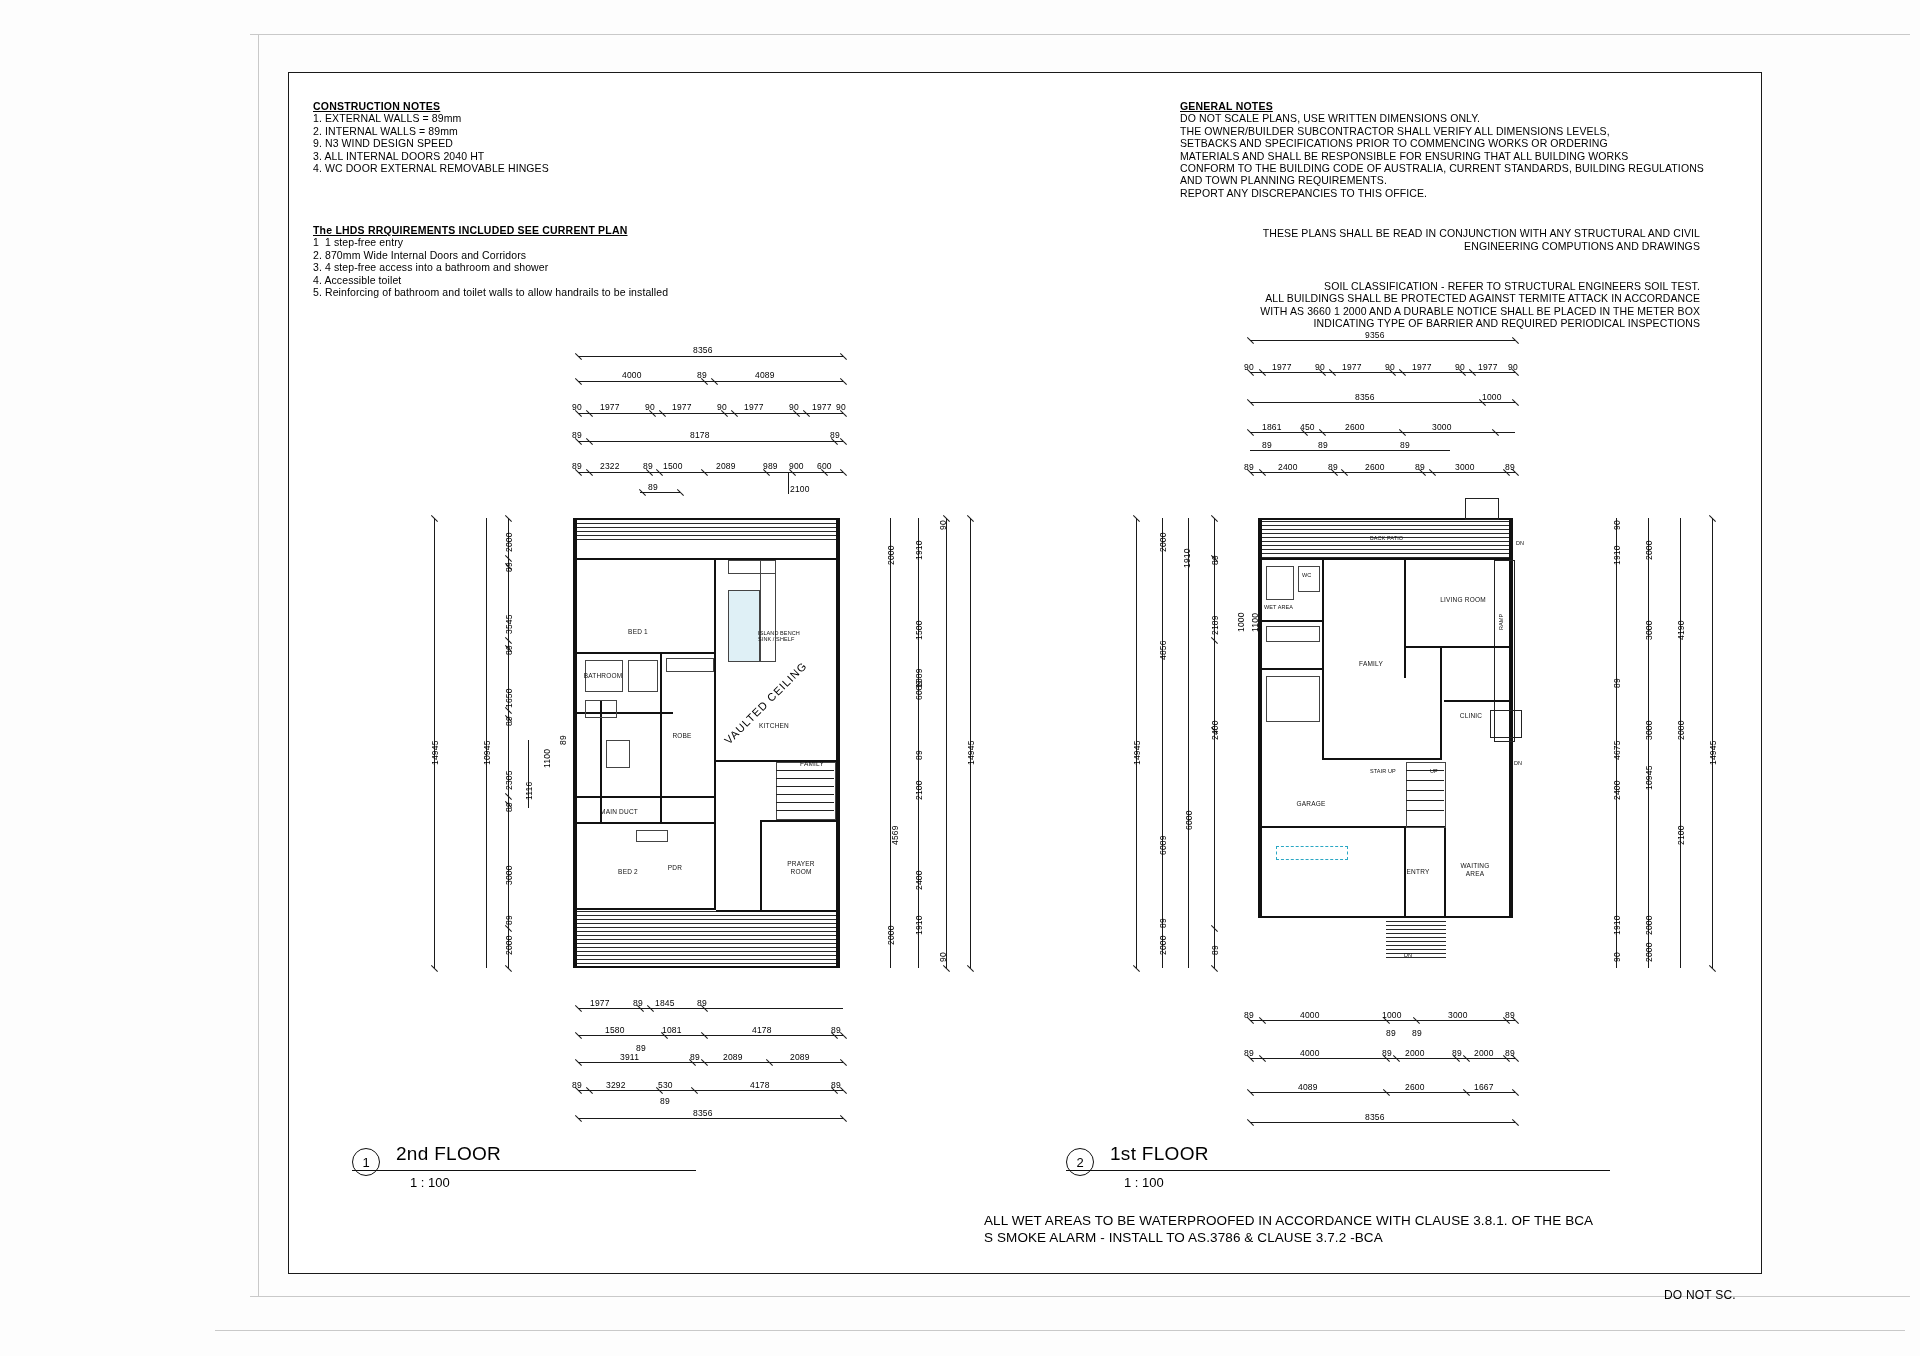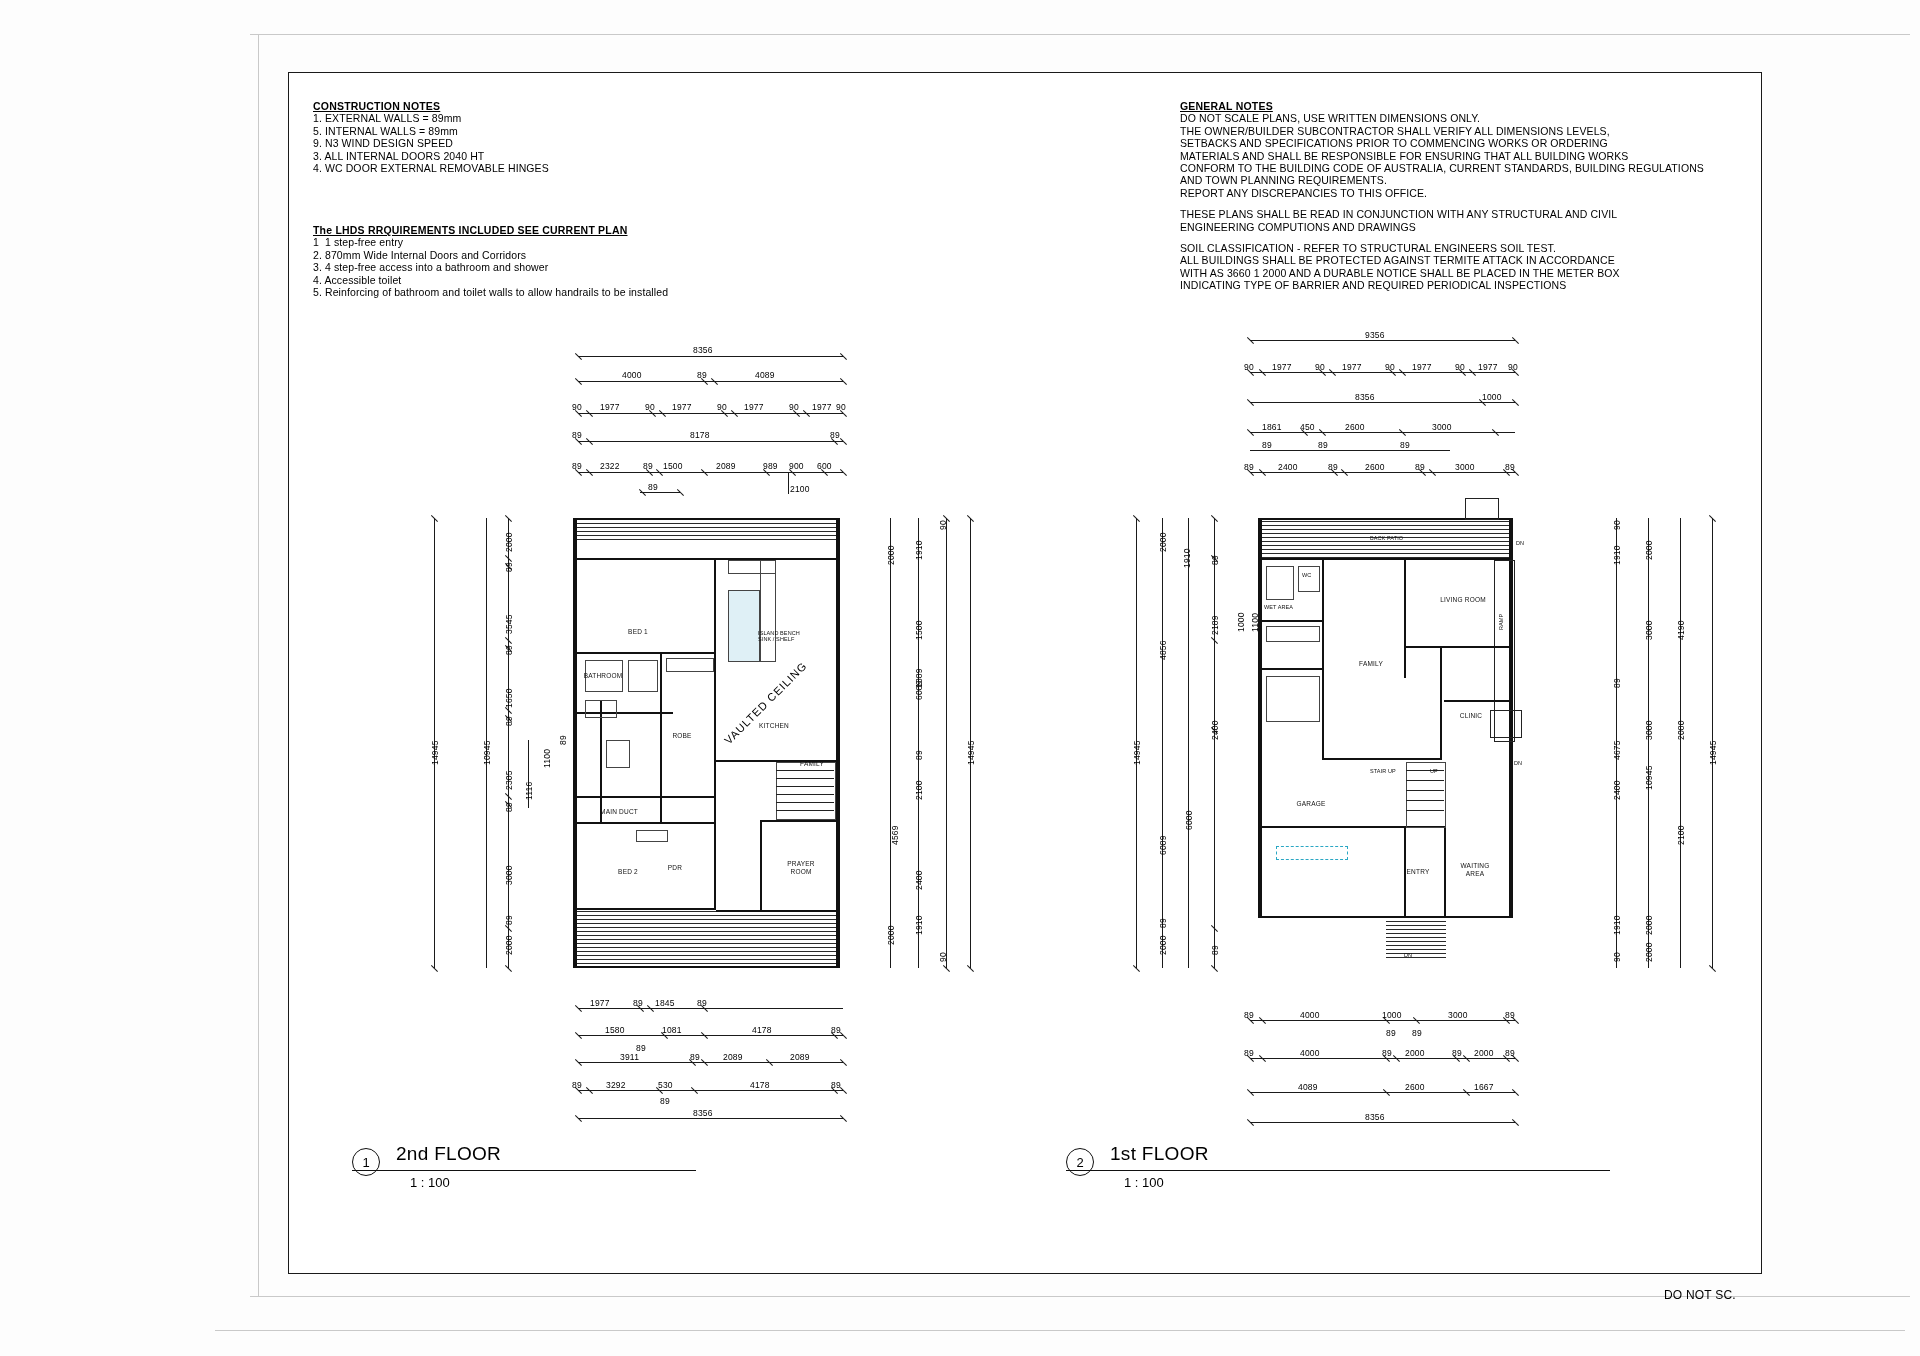--- a/index.html
+++ b/index.html
@@ -5,21 +5,21 @@
   html,body{margin:0;padding:0;background:#ffffff;}
   body{width:1920px;height:1356px;position:relative;font-family:"Liberation Sans",sans-serif;color:#000;overflow:hidden;}
   .sheet{position:absolute;left:0;top:0;width:1920px;height:1356px;background:#fdfdfd;}
   
   .scanline{position:absolute;background:#c9c9c9;height:1px;}
   .scanline.v{width:1px;background:#c9c9c9;}
   .frame{position:absolute;left:288px;top:72px;width:1472px;height:1200px;border:1.2px solid #1a1a1a;background:#fff;}
   .notes{position:absolute;font-size:10.5px;line-height:12.4px;letter-spacing:.1px;}
   .notes .hd{font-weight:bold;text-decoration:underline;font-size:10.5px;letter-spacing:.2px;}
   .notes .ln{white-space:pre;}
-  .blk{margin-top:9px;}
+  .blk{margin-top:28px;text-align:right;}
   .plan-title{position:absolute;font-size:19px;letter-spacing:.3px;}
   .plan-scale{position:absolute;font-size:13px;}
   .circ{position:absolute;width:26px;height:26px;border:1.3px solid #111;border-radius:50%;font-size:13px;display:flex;align-items:center;justify-content:center;}
   .ttl-rule{position:absolute;height:1.3px;background:#111;}
   .footnote{position:absolute;font-size:13.5px;line-height:17px;letter-spacing:.1px;}
   .donotsc{position:absolute;font-size:12px;letter-spacing:.2px;}
   .dimline{position:absolute;background:#1a1a1a;height:0.9px;}
   .dimvert{position:absolute;background:#1a1a1a;width:0.9px;}
   .tick{position:absolute;width:9px;height:0.9px;background:#1a1a1a;transform:rotate(45deg);}
   .dimtxt{position:absolute;font-size:8.5px;letter-spacing:.2px;white-space:nowrap;}
@@ -42,21 +42,21 @@
   <div class="scanline" style="left:250px;top:34px;width:1660px;"></div>
   <div class="scanline" style="left:250px;top:1296px;width:1660px;"></div>
   <div class="scanline" style="left:215px;top:1330px;width:1690px;"></div>
   <div class="scanline v" style="left:258px;top:34px;height:1262px;width:1px;"></div>
 
   <div class="frame"></div>
 
   <div class="notes" style="left:313px;top:100px;width:420px;">
     <div class="hd">CONSTRUCTION NOTES</div>
     <div class="ln">1. EXTERNAL WALLS = 89mm</div>
-    <div class="ln">5. INTERNAL WALLS = 89mm</div>
+    <div class="ln">2. INTERNAL WALLS = 89mm</div>
     <div class="ln">9. N3 WIND DESIGN SPEED</div>
     <div class="ln">3. ALL INTERNAL DOORS 2040 HT</div>
     <div class="ln">4. WC DOOR EXTERNAL REMOVABLE HINGES</div>
   </div>
 
   <div class="notes" style="left:313px;top:224px;width:470px;">
     <div class="hd">The LHDS RRQUIREMENTS INCLUDED SEE CURRENT PLAN</div>
     <div class="ln">1  1 step-free entry</div>
     <div class="ln">2. 870mm Wide Internal Doors and Corridors</div>
     <div class="ln">3. 4 step-free access into a bathroom and shower</div>
@@ -548,15 +548,19 @@
     <div class="lbl-tiny" style="left:1516px;top:540px;">DN</div>
     <div class="lbl-tiny" style="left:1514px;top:760px;">DN</div>
     <div class="lbl-tiny" style="left:1404px;top:952px;">DN</div>
 
     <div class="circ" style="left:1066px;top:1148px;">2</div>
     <div class="plan-title" style="left:1110px;top:1143px;">1st FLOOR</div>
     <div class="ttl-rule" style="left:1066px;top:1170px;width:544px;"></div>
     <div class="plan-scale" style="left:1124px;top:1175px;">1 : 100</div>
   </div>
 
+  <div class="footnote" style="left:984px;top:1212px;width:720px;">
+    <div>ALL WET AREAS TO BE WATERPROOFED IN ACCORDANCE WITH CLAUSE 3.8.1. OF THE BCA</div>
+    <div>S SMOKE ALARM - INSTALL TO AS.3786 &amp; CLAUSE 3.7.2 -BCA</div>
+  </div>
 
   <div class="donotsc" style="left:1664px;top:1288px;">DO NOT SC.</div>
 </div>
 
 </body></html>

